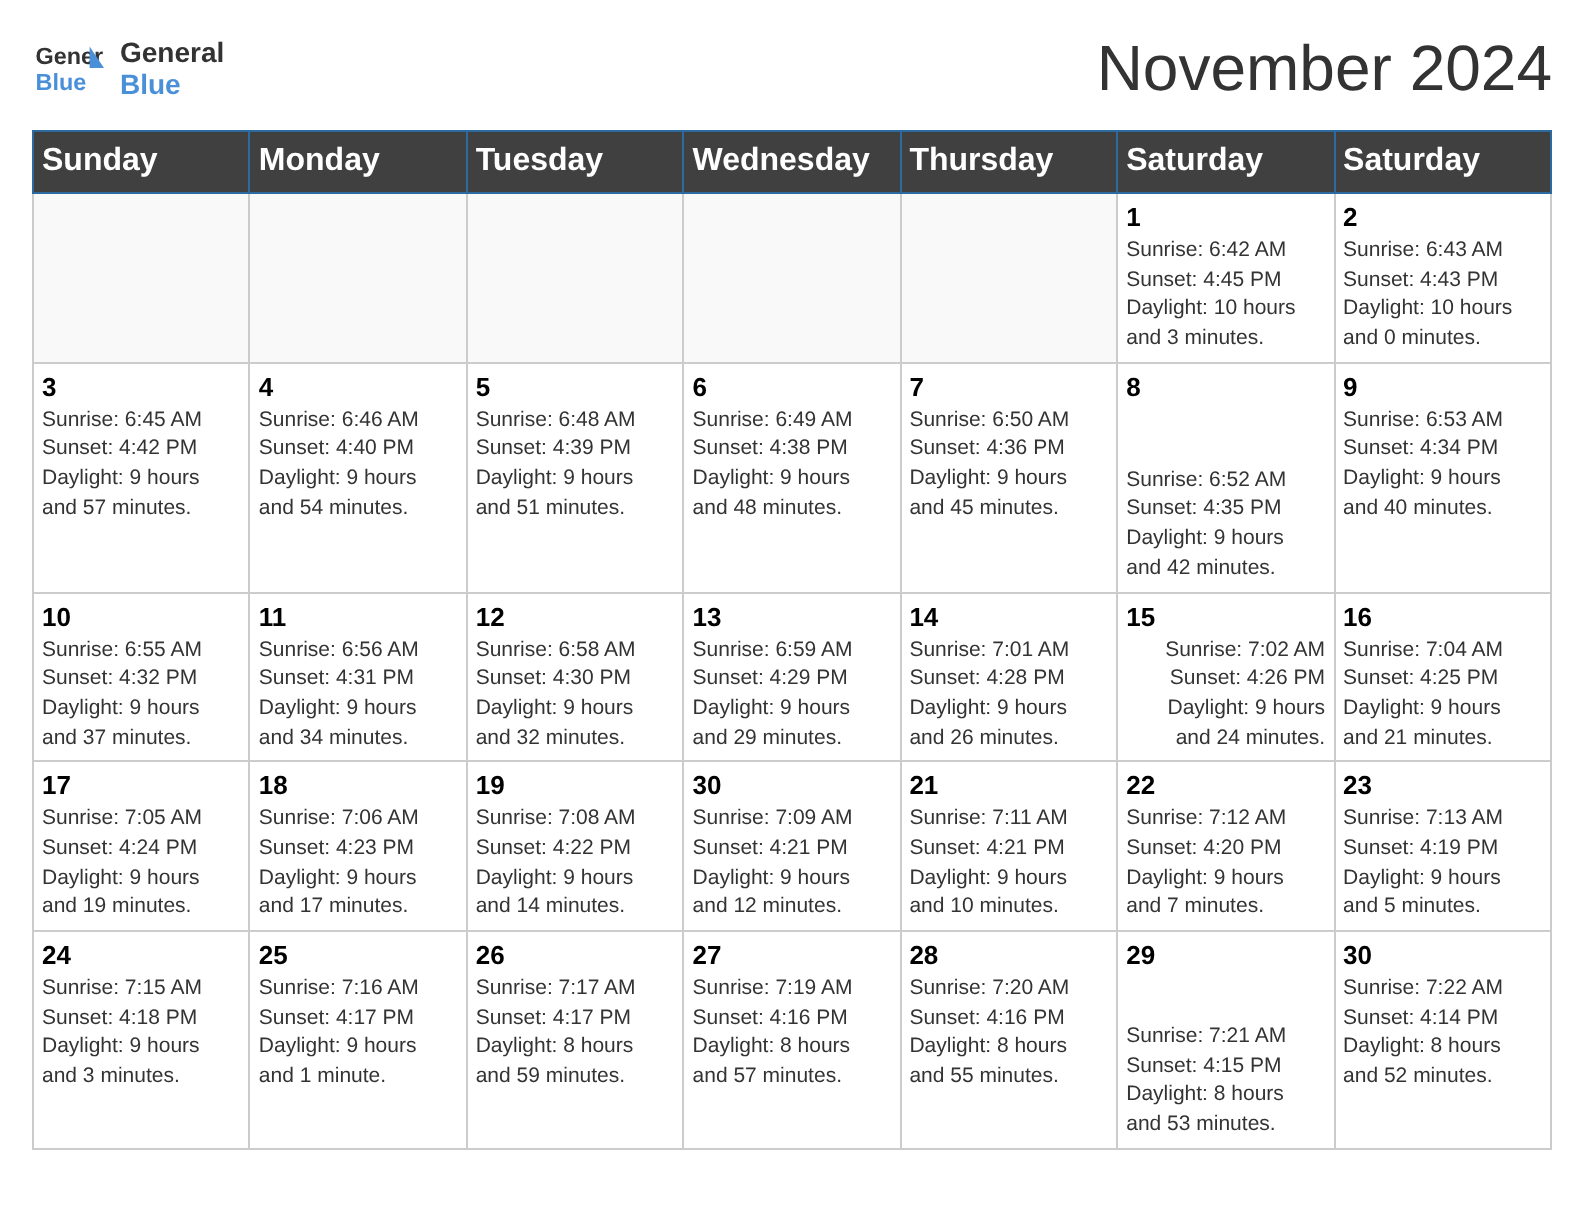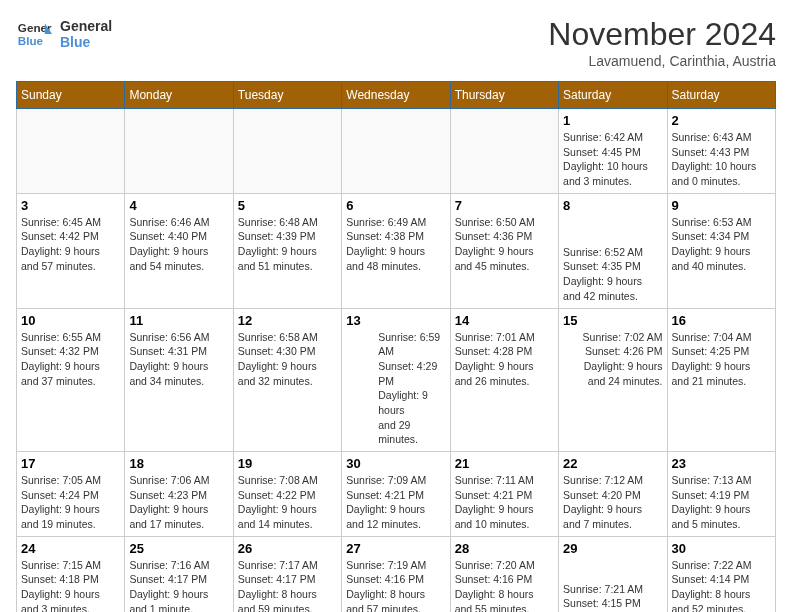--- a/index.html
+++ b/index.html
@@ -36,27 +36,27 @@
     .location-subtitle {
       font-size: 14px;
       color: #555;
     }
     .calendar-table {
       width: 100%;
       border-collapse: collapse;
       border: 1px solid #ccc;
     }
     .calendar-table th {
-      background: #a16207;
+      background: #404040;
       color: #fff;
-      font-size: 12px;
+      font-size: 16px;
       padding: 6px 4px;
       text-align: left;
       border: 1px solid #2d6aa0;
-      font-weight: normal;
+      font-weight: bold;
     }
     .calendar-table td {
       border: 1px solid #ccc;
       vertical-align: top;
       padding: 4px;
       width: calc(100% / 7);
       min-height: 80px;
       font-size: 11px;
       background: #fff;
     }
@@ -88,21 +88,20 @@
       <text x="2" y="32" font-size="13" font-weight="bold" fill="#4a90d9" font-family="Arial">Blue</text>
       <polygon points="32,8 40,20 32,20" fill="#4a90d9"></polygon>
     </svg>
     <div style="display:flex;flex-direction:column;margin-left:4px;">
       <span style="font-size:14px;font-weight:bold;color:#333;">General</span>
       <span style="font-size:14px;font-weight:bold;color:#4a90d9;">Blue</span>
     </div>
   </div>
   <div class="title-area">
     <div class="month-title">November 2024</div>
-    <div class="location-subtitle">Lavamuend, Carinthia, Austria</div>
   </div>
 </div>
 
 <table class="calendar-table">
   <thead>
     <tr>
     <th>Sunday</th>
         <th>Monday</th>
         <th>Tuesday</th>
         <th>Wednesday</th>
@@ -201,21 +200,21 @@
         </td>
         <td>
           <span class="day-num">12</span>
           <div class="day-info" style="white-space: pre-line;">Sunrise: 6:58 AM
 Sunset: 4:30 PM
 Daylight: 9 hours
 and 32 minutes.</div>
         </td>
         <td>
           <span class="day-num">13</span>
-          <div class="day-info" style="white-space: pre-line; margin-left: 32px;">Sunrise: 6:59 AM
+          <div class="day-info" style="white-space: pre-line;">Sunrise: 6:59 AM
 Sunset: 4:29 PM
 Daylight: 9 hours
 and 29 minutes.</div>
         </td>
         <td>
           <span class="day-num">14</span>
           <div class="day-info" style="white-space: pre-line;">Sunrise: 7:01 AM
 Sunset: 4:28 PM
 Daylight: 9 hours
 and 26 minutes.</div>

